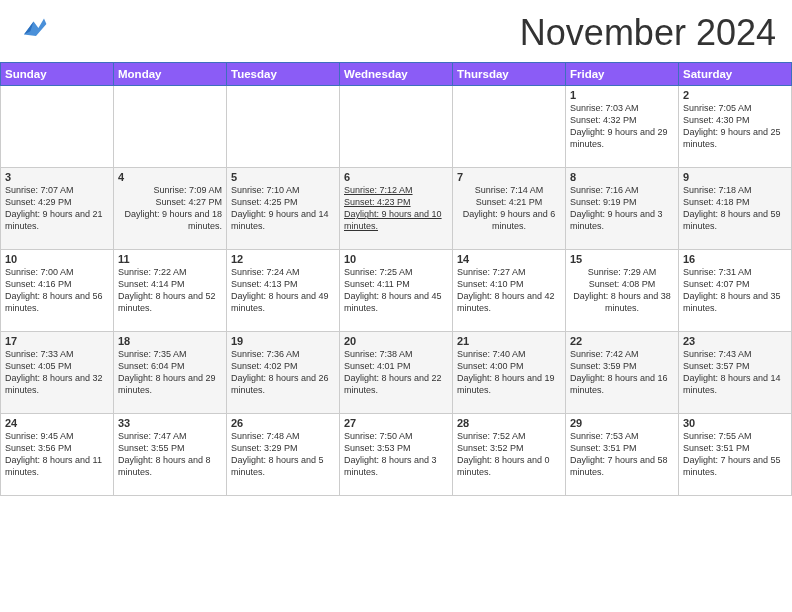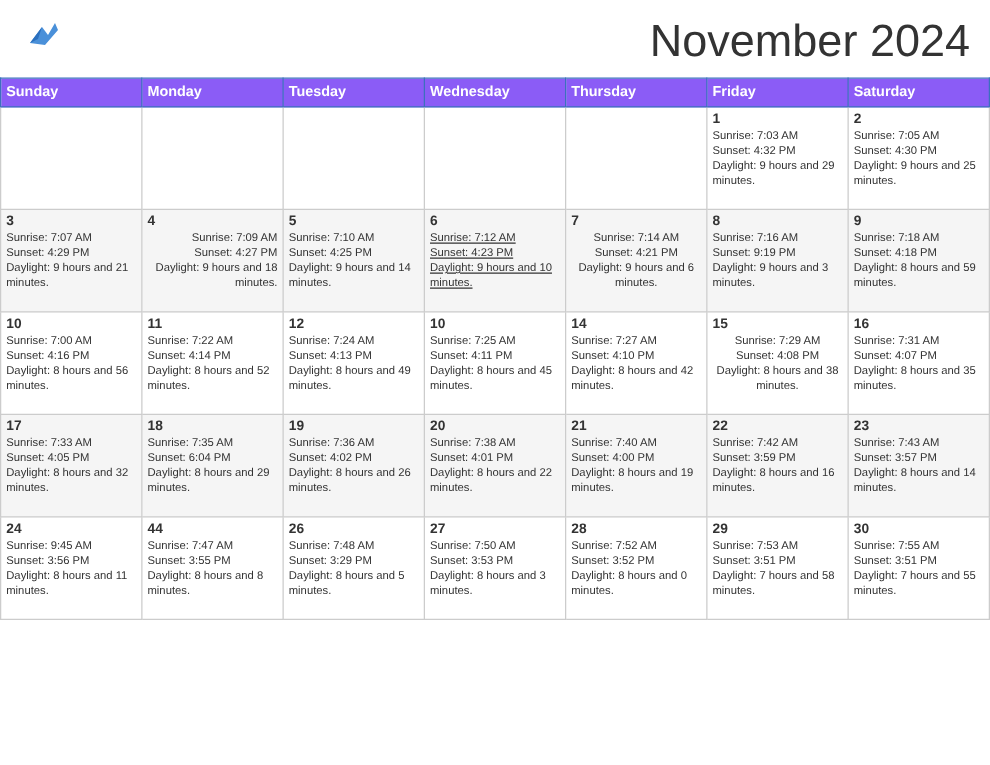--- a/index.html
+++ b/index.html
@@ -238,21 +238,21 @@
         </td>
       </tr>
       <tr>
         <td>
           <span class="day-num">24</span>
           <div class="day-info" style="white-space: pre-line;">Sunrise: 9:45 AM
 Sunset: 3:56 PM
 Daylight: 8 hours and 11 minutes.</div>
         </td>
         <td>
-          <span class="day-num">44</span>
+          <span class="day-num">33</span>
           <div class="day-info" style="white-space: pre-line;">Sunrise: 7:47 AM
 Sunset: 3:55 PM
 Daylight: 8 hours and 8 minutes.</div>
         </td>
         <td>
           <span class="day-num">26</span>
           <div class="day-info" style="white-space: pre-line;">Sunrise: 7:48 AM
 Sunset: 3:29 PM
 Daylight: 8 hours and 5 minutes.</div>
         </td>

